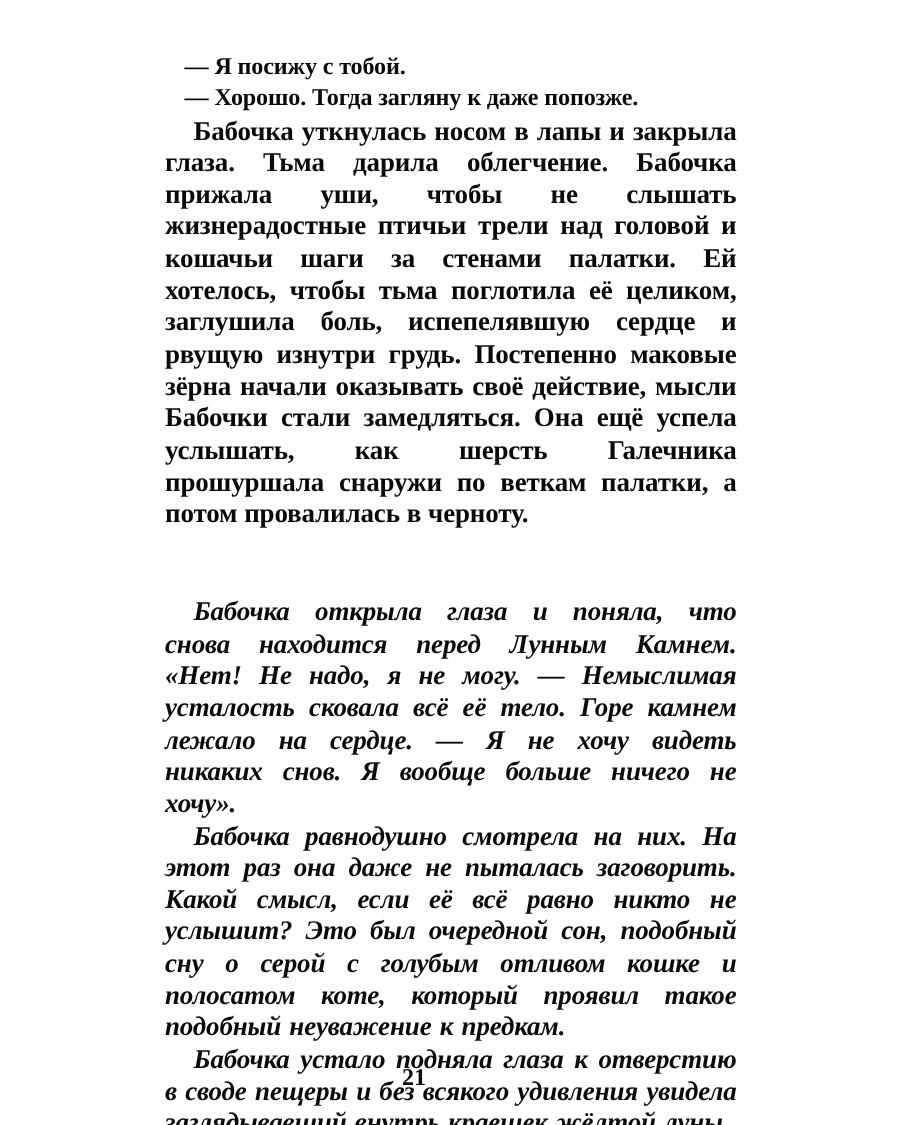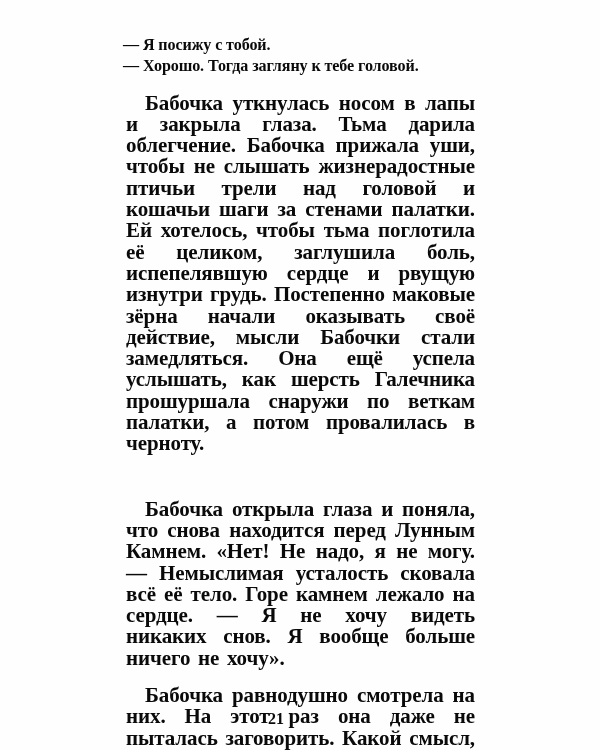--- a/index.html
+++ b/index.html
@@ -36,22 +36,22 @@
 
   .block {
     margin: 0;
   }
 
   .block + .block.spaced {
     margin-top: 44px;
   }
 
   p.para {
-    margin: 16px;
-    font-size: 21px;
+    margin: 0;
+    font-size: 18px;
     line-height: 21.3px;
     text-align: justify;
     text-justify: inter-word;
     font-weight: bold;
     letter-spacing: -0.1px;
     word-spacing: 0.2px;
     -webkit-font-smoothing: none;
   }
 
   p.para.indent {
@@ -67,20 +67,21 @@
     font-weight: bold;
     text-indent: 13px;
     letter-spacing: -0.1px;
     white-space: nowrap;
   }
 
   
   .block.light p.para {
     font-weight: bold;
     word-spacing: 1.1px;
+    font-style: italic;
   }
 
   .block.light p.para.loose {
     word-spacing: 2.6px;
   }
 
   .page-number {
     position: absolute;
     left: 0;
     top: 709px;
@@ -94,30 +95,30 @@
 </style>
 </head>
 <body>
 
 <div id="page">
 
   <div class="text-column">
 
     <div class="block">
       <p class="dialogue">— Я посижу с тобой.</p>
-      <p class="dialogue">— Хорошо. Тогда загляну к тебе головой.</p>
+      <p class="dialogue">— Хорошо. Тогда загляну к даже попозже.</p>
     </div>
 
     <div class="block">
       <p class="para indent">Бабочка уткнулась носом в лапы и закрыла глаза. Тьма дарила облегчение. Бабочка прижала уши, чтобы не слышать жизнерадостные птичьи трели над головой и кошачьи шаги за стенами палатки. Ей хотелось, чтобы тьма поглотила её целиком, заглушила боль, испепелявшую сердце и рвущую изнутри грудь. Постепенно маковые зёрна начали оказывать своё действие, мысли Бабочки стали замедляться. Она ещё успела услышать, как шерсть Галечника прошуршала снаружи по веткам палатки, а потом провалилась в черноту.</p>
     </div>
 
     <div class="block light spaced">
       <p class="para indent loose">Бабочка открыла глаза и поняла, что снова находится перед Лунным Камнем. «Нет! Не надо, я не могу. — Немыслимая усталость сковала всё её тело. Горе камнем лежало на сердце. — Я не хочу видеть никаких снов. Я вообще больше ничего не хочу».</p>
-      <p class="para indent">Бабочка равнодушно смотрела на них. На этот раз она даже не пыталась заговорить. Какой смысл, если её всё равно никто не услышит? Это был очередной сон, подобный сну о серой с голубым отливом кошке и полосатом коте, который проявил такое вопиющее усталость к предкам.</p>
+      <p class="para indent">Бабочка равнодушно смотрела на них. На этот раз она даже не пыталась заговорить. Какой смысл, если её всё равно никто не услышит? Это был очередной сон, подобный сну о серой с голубым отливом кошке и полосатом коте, который проявил такое подобный неуважение к предкам.</p>
       <p class="para indent">Бабочка устало подняла глаза к отверстию в своде пещеры и без всякого удивления увидела заглядывавший внутрь краешек жёлтой луны.</p>
     </div>
 
   </div>
 
   <div class="page-number">21</div>
 
 </div>
 
 </body></html>

